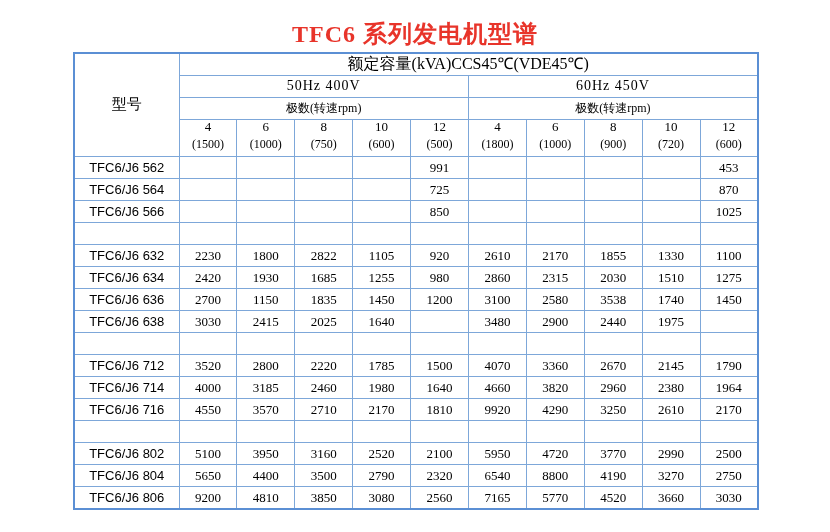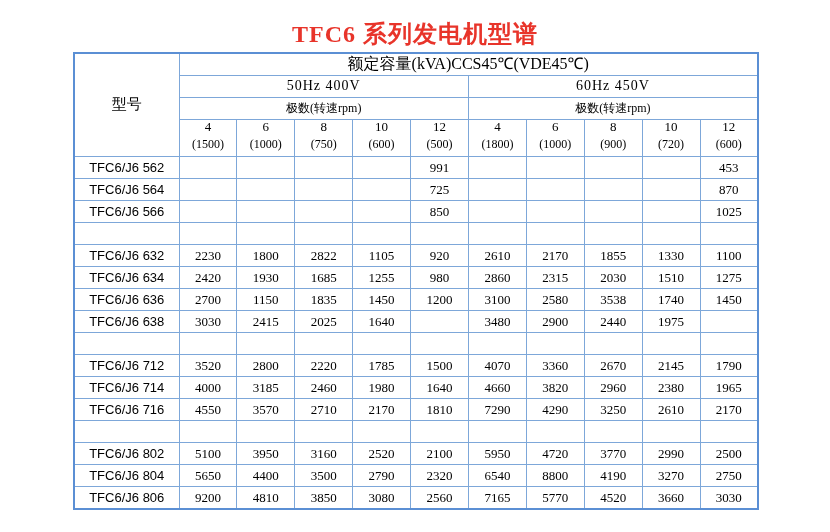--- a/index.html
+++ b/index.html
@@ -313,30 +313,30 @@
             <td class="model-cell">TFC6/J6 714</td>
             <td class="val">4000</td>
             <td class="val">3185</td>
             <td class="val">2460</td>
             <td class="val">1980</td>
             <td class="val">1640</td>
             <td class="val">4660</td>
             <td class="val">3820</td>
             <td class="val">2960</td>
             <td class="val">2380</td>
-            <td class="val">1965</td>
+            <td class="val">1964</td>
           </tr>
           <tr>
             <td class="model-cell">TFC6/J6 716</td>
             <td class="val">4550</td>
             <td class="val">3570</td>
             <td class="val">2710</td>
             <td class="val">2170</td>
             <td class="val">1810</td>
-            <td class="val">7290</td>
+            <td class="val">9920</td>
             <td class="val">4290</td>
             <td class="val">3250</td>
             <td class="val">2610</td>
             <td class="val">2170</td>
           </tr>
           <tr class="spacer-row">
             <td class="model-cell"></td>
             <td class="val"></td>
             <td class="val"></td>
             <td class="val"></td>

